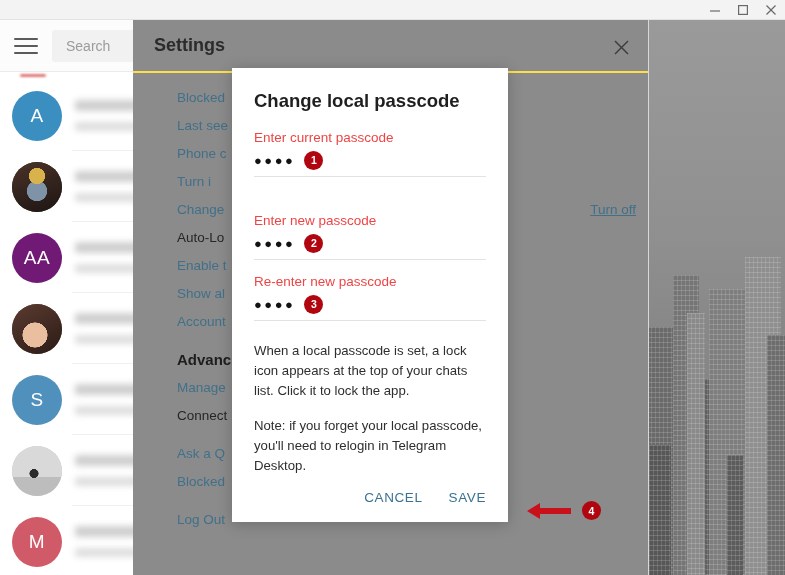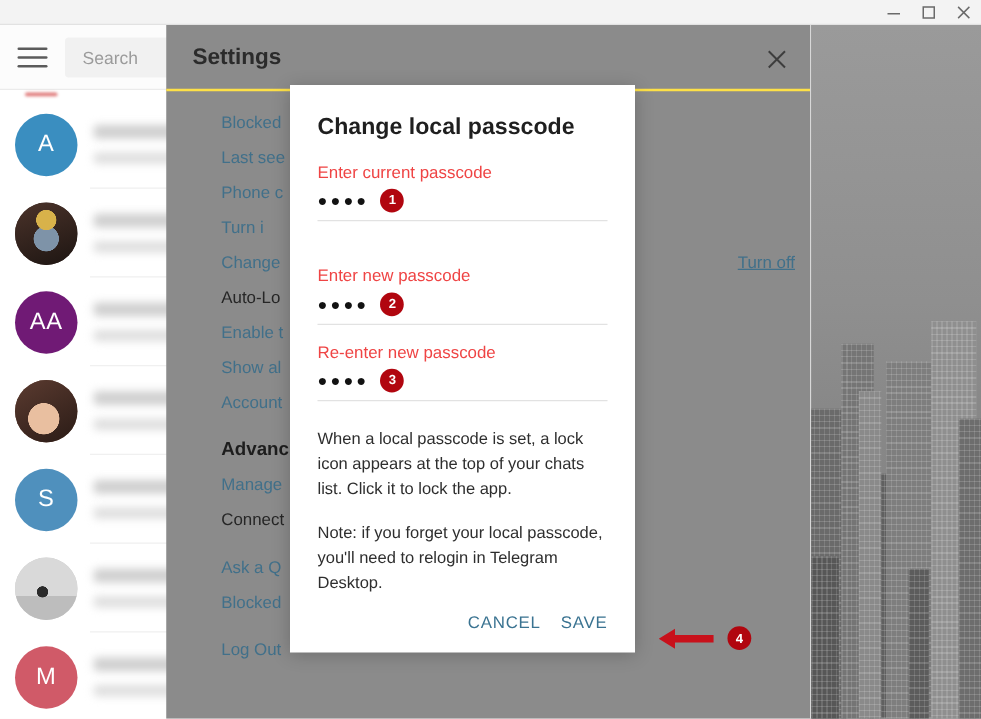--- a/index.html
+++ b/index.html
@@ -184,21 +184,21 @@
     margin-left: 9px;
     flex: 0 0 auto;
   }
   .dlg-note {
     margin-top: 20px;
     font-size: 13.2px; color: #2e2e2e; line-height: 1.52;
   }
   .dlg-note + .dlg-note { margin-top: 15px; }
   .dlg-actions {
     position: absolute; right: 22px; bottom: 17px;
-    display: flex; align-items: center; gap: 16px;
+    display: flex; align-items: center; gap: 26px;
   }
   .dlg-btn {
     font-size: 13.5px; color: #3a7391; letter-spacing: .6px;
     background: none; border: none; cursor: pointer;
     font-family: "Liberation Sans", sans-serif;
   }
 
   
   .anno4 {
     position: absolute; left: 527px; top: 481px;

